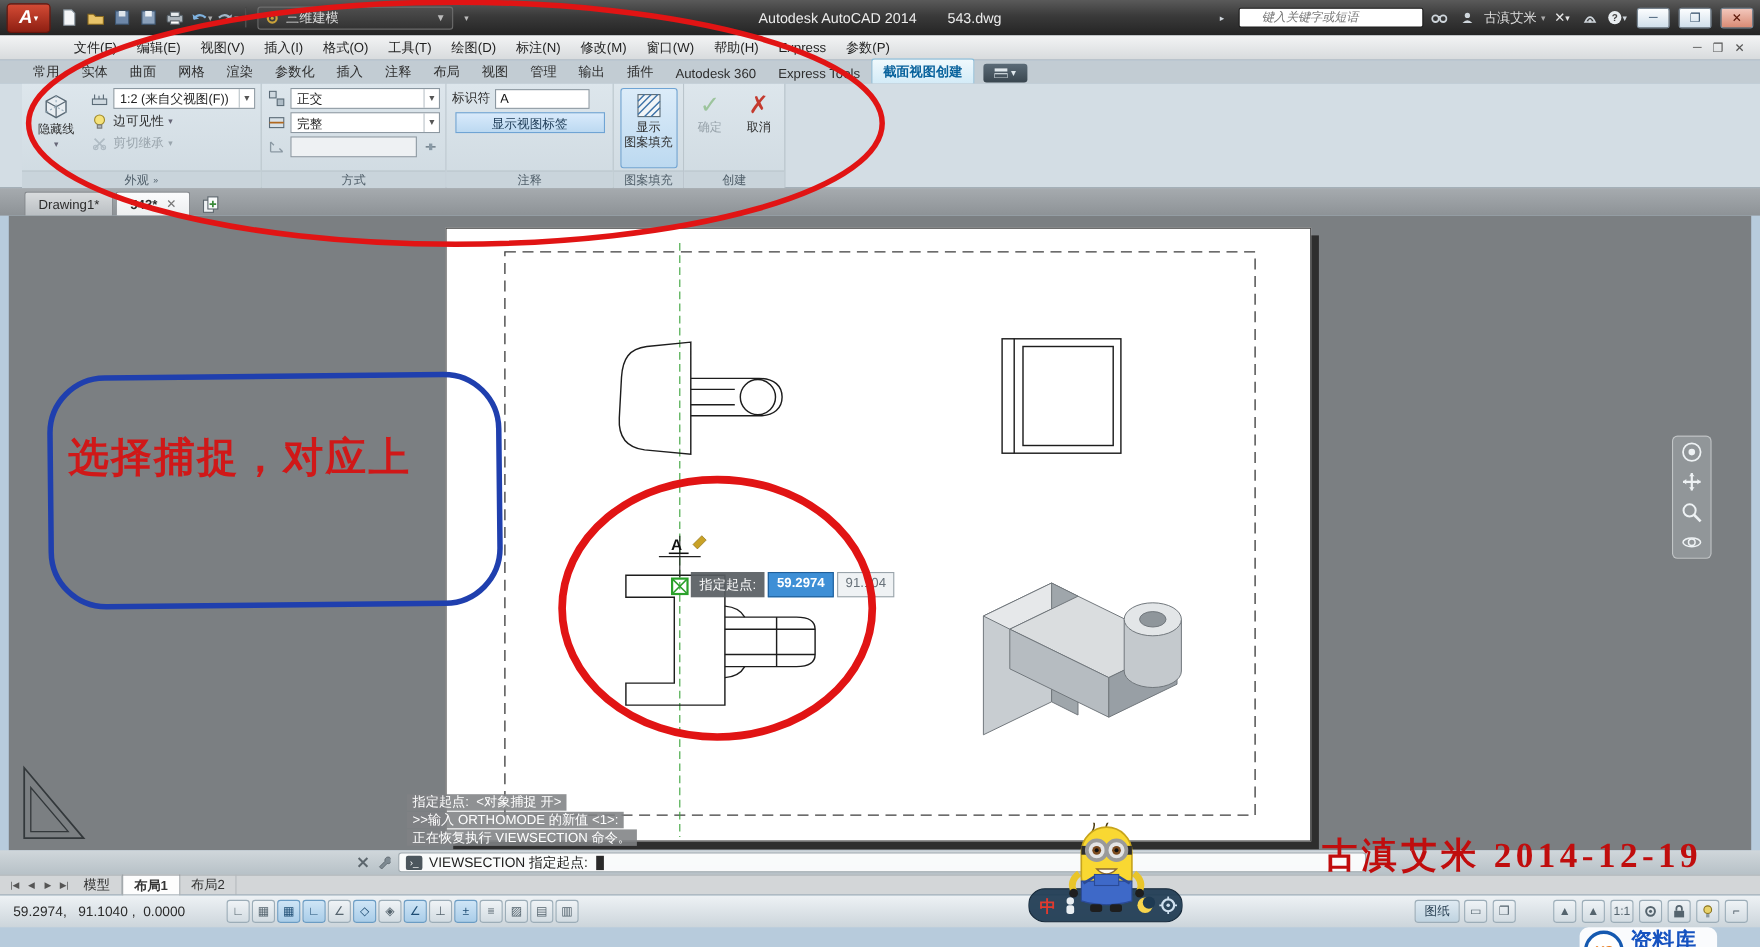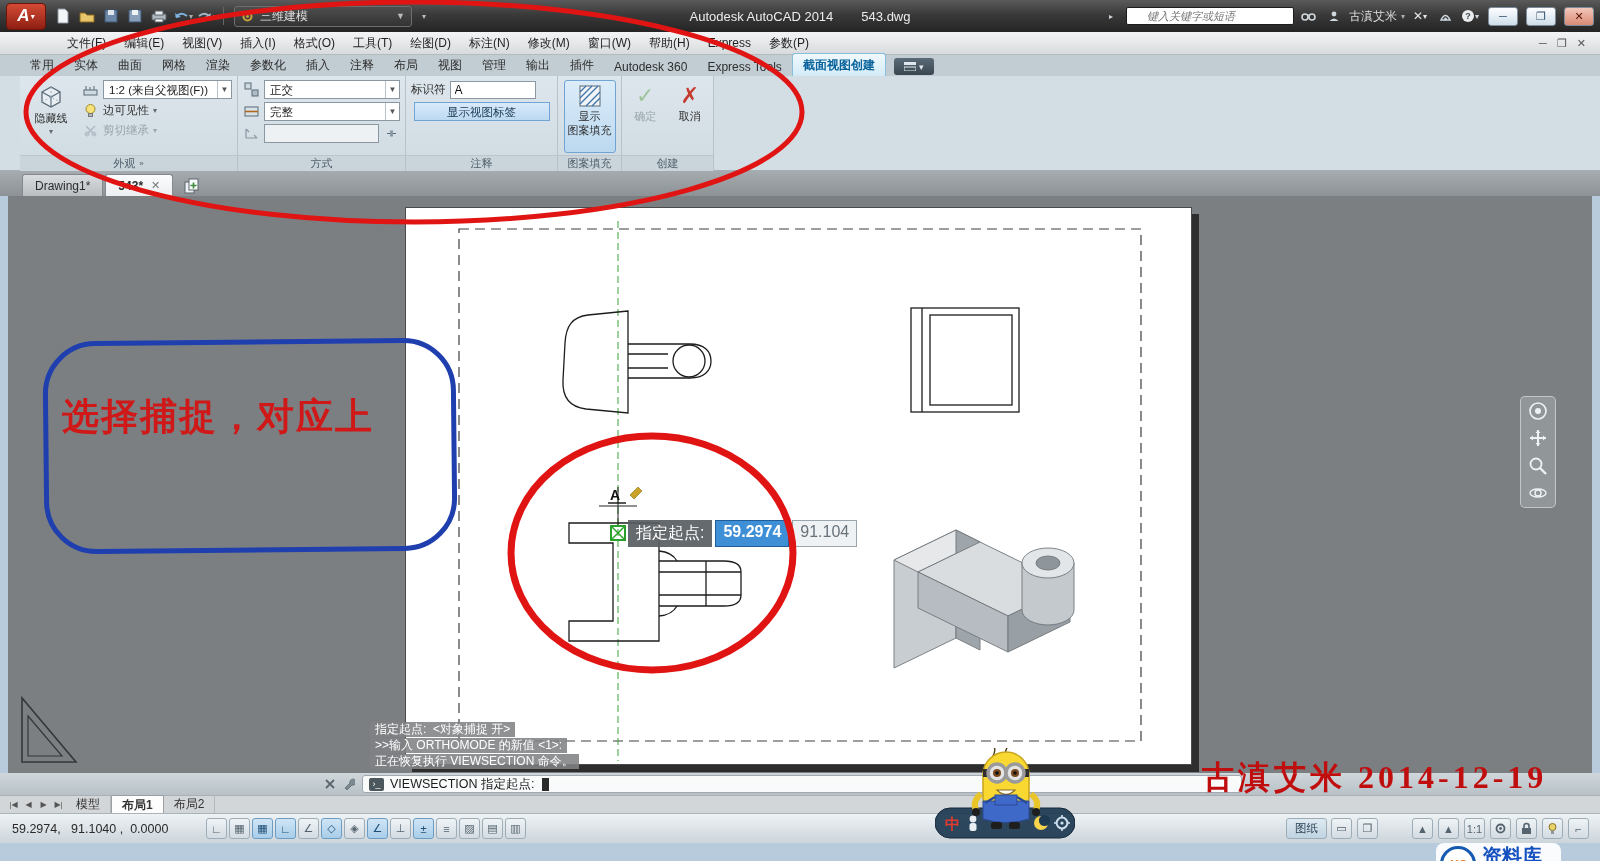--- a/index.html
+++ b/index.html
@@ -49,21 +49,21 @@
   .mini-ic{width:17px;height:17px;display:flex;align-items:center;justify-content:center}
   
   .ftabs{left:0;top:171px;width:1600px;height:25px;background:linear-gradient(#a6abaf,#8d9296);display:flex;align-items:flex-end;padding-left:22px;gap:2px;z-index:8}
   .ftab{height:22px;padding:0 12px;display:flex;align-items:center;gap:8px;font-size:12px;color:#2c2c2c;background:linear-gradient(#d9dcde,#b9bec2);border:1px solid #85898d;border-bottom:none;border-radius:3px 3px 0 0}
   .ftab.active{background:linear-gradient(#fbfcfd,#eceeef);font-weight:bold}
   .ftab .x{color:#777;font-size:11px}
   .newtab{width:22px;height:20px;margin-left:6px;display:flex;align-items:center;justify-content:center}
   
   .canvas{left:8px;top:196px;width:1584px;height:577px;background:#7b7f82;overflow:hidden;z-index:1}
   .paper{position:absolute;left:397px;top:11px;width:787px;height:558px;background:#fff;border:1px solid #4a4a4a;box-shadow:7px 7px 0 0 #2e2e2e}
-  .dyn-tip{position:absolute;left:620px;top:324px;display:flex;gap:3px;z-index:5;font-size:16px}
+  .dyn-tip{position:absolute;left:620px;top:324px;display:flex;gap:3px;z-index:5;font-size:12px}
   .tip-label{background:rgba(88,93,98,.92);color:#fff;padding:3px 8px;white-space:pre}
   .tip-x{background:#3e8fd6;border:1px solid #1f5e99;color:#fff;padding:2px 7px;font-weight:bold}
   .tip-y{background:rgba(238,241,243,.95);border:1px solid #9aa4ab;color:#6b7publi4;color:#68727a;padding:2px 7px}
   .cmd-hist{position:absolute;left:362px;top:526px;z-index:5;font-size:12px;line-height:15px;color:#fff}
   .cmd-hist div{background:rgba(128,130,132,.88);display:inline-block;padding:0 5px;margin-bottom:1px;white-space:pre}
   .navbar3d{position:absolute;left:1512px;top:200px;width:36px;height:112px;border-radius:5px;background:rgba(225,232,236,.22);border:1px solid rgba(255,255,255,.45);display:flex;flex-direction:column;align-items:center;justify-content:space-around;z-index:4}
   
   .cmdrow{left:0;top:773px;width:1600px;height:22px;background:linear-gradient(#d0d7db,#b7c1c7);display:flex;align-items:center;z-index:8}
   .cmd-x{margin-left:322px;width:16px;height:16px;display:flex;align-items:center;justify-content:center}
   .cmd-wrench{width:20px;height:16px;display:flex;align-items:center;justify-content:center}

